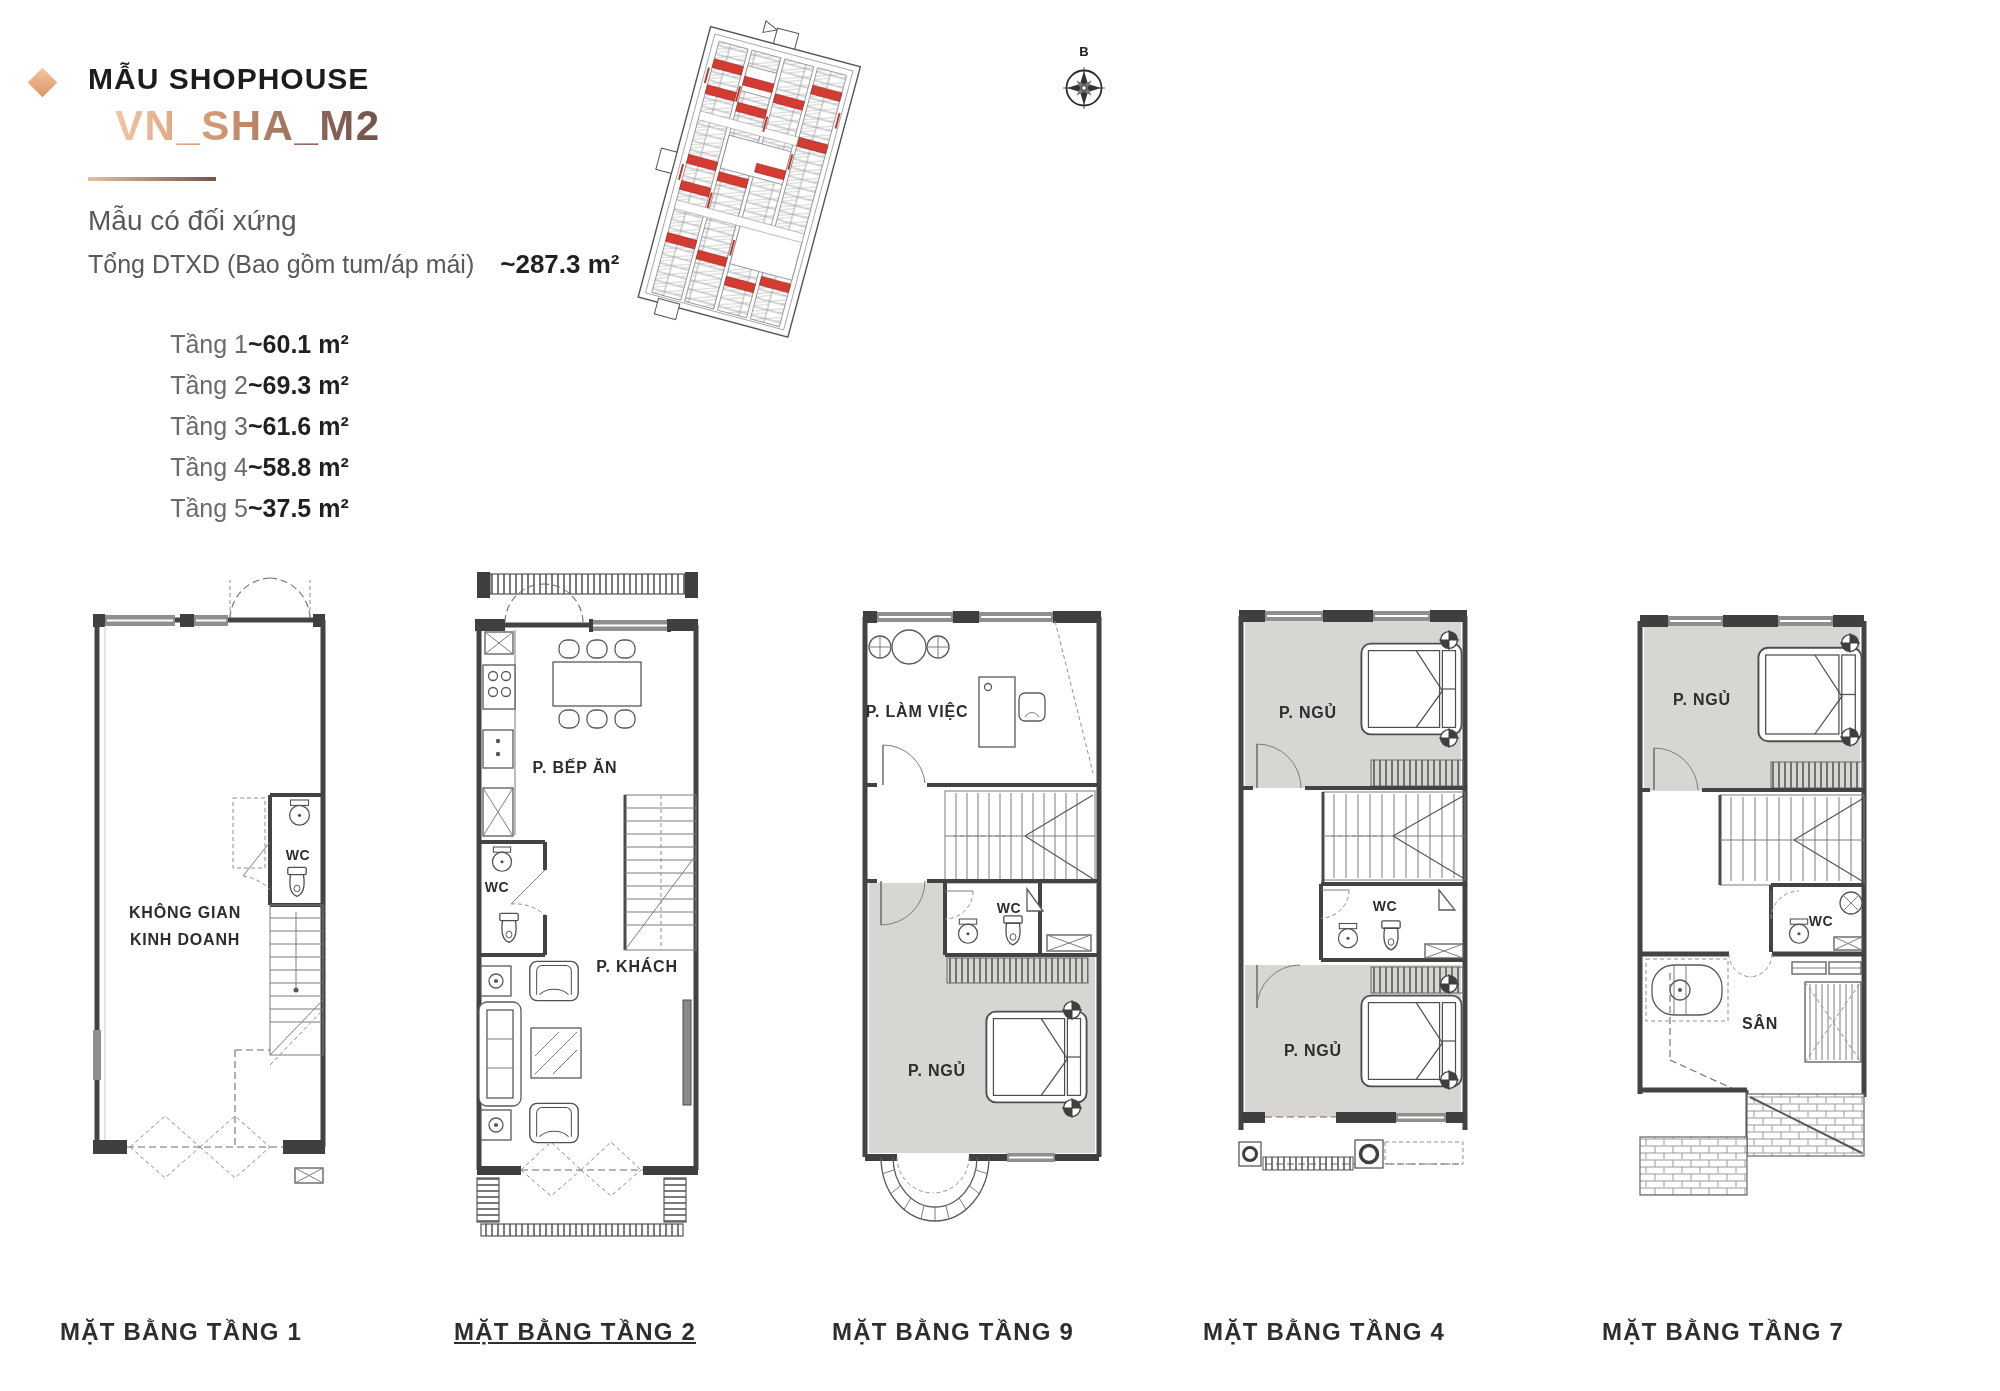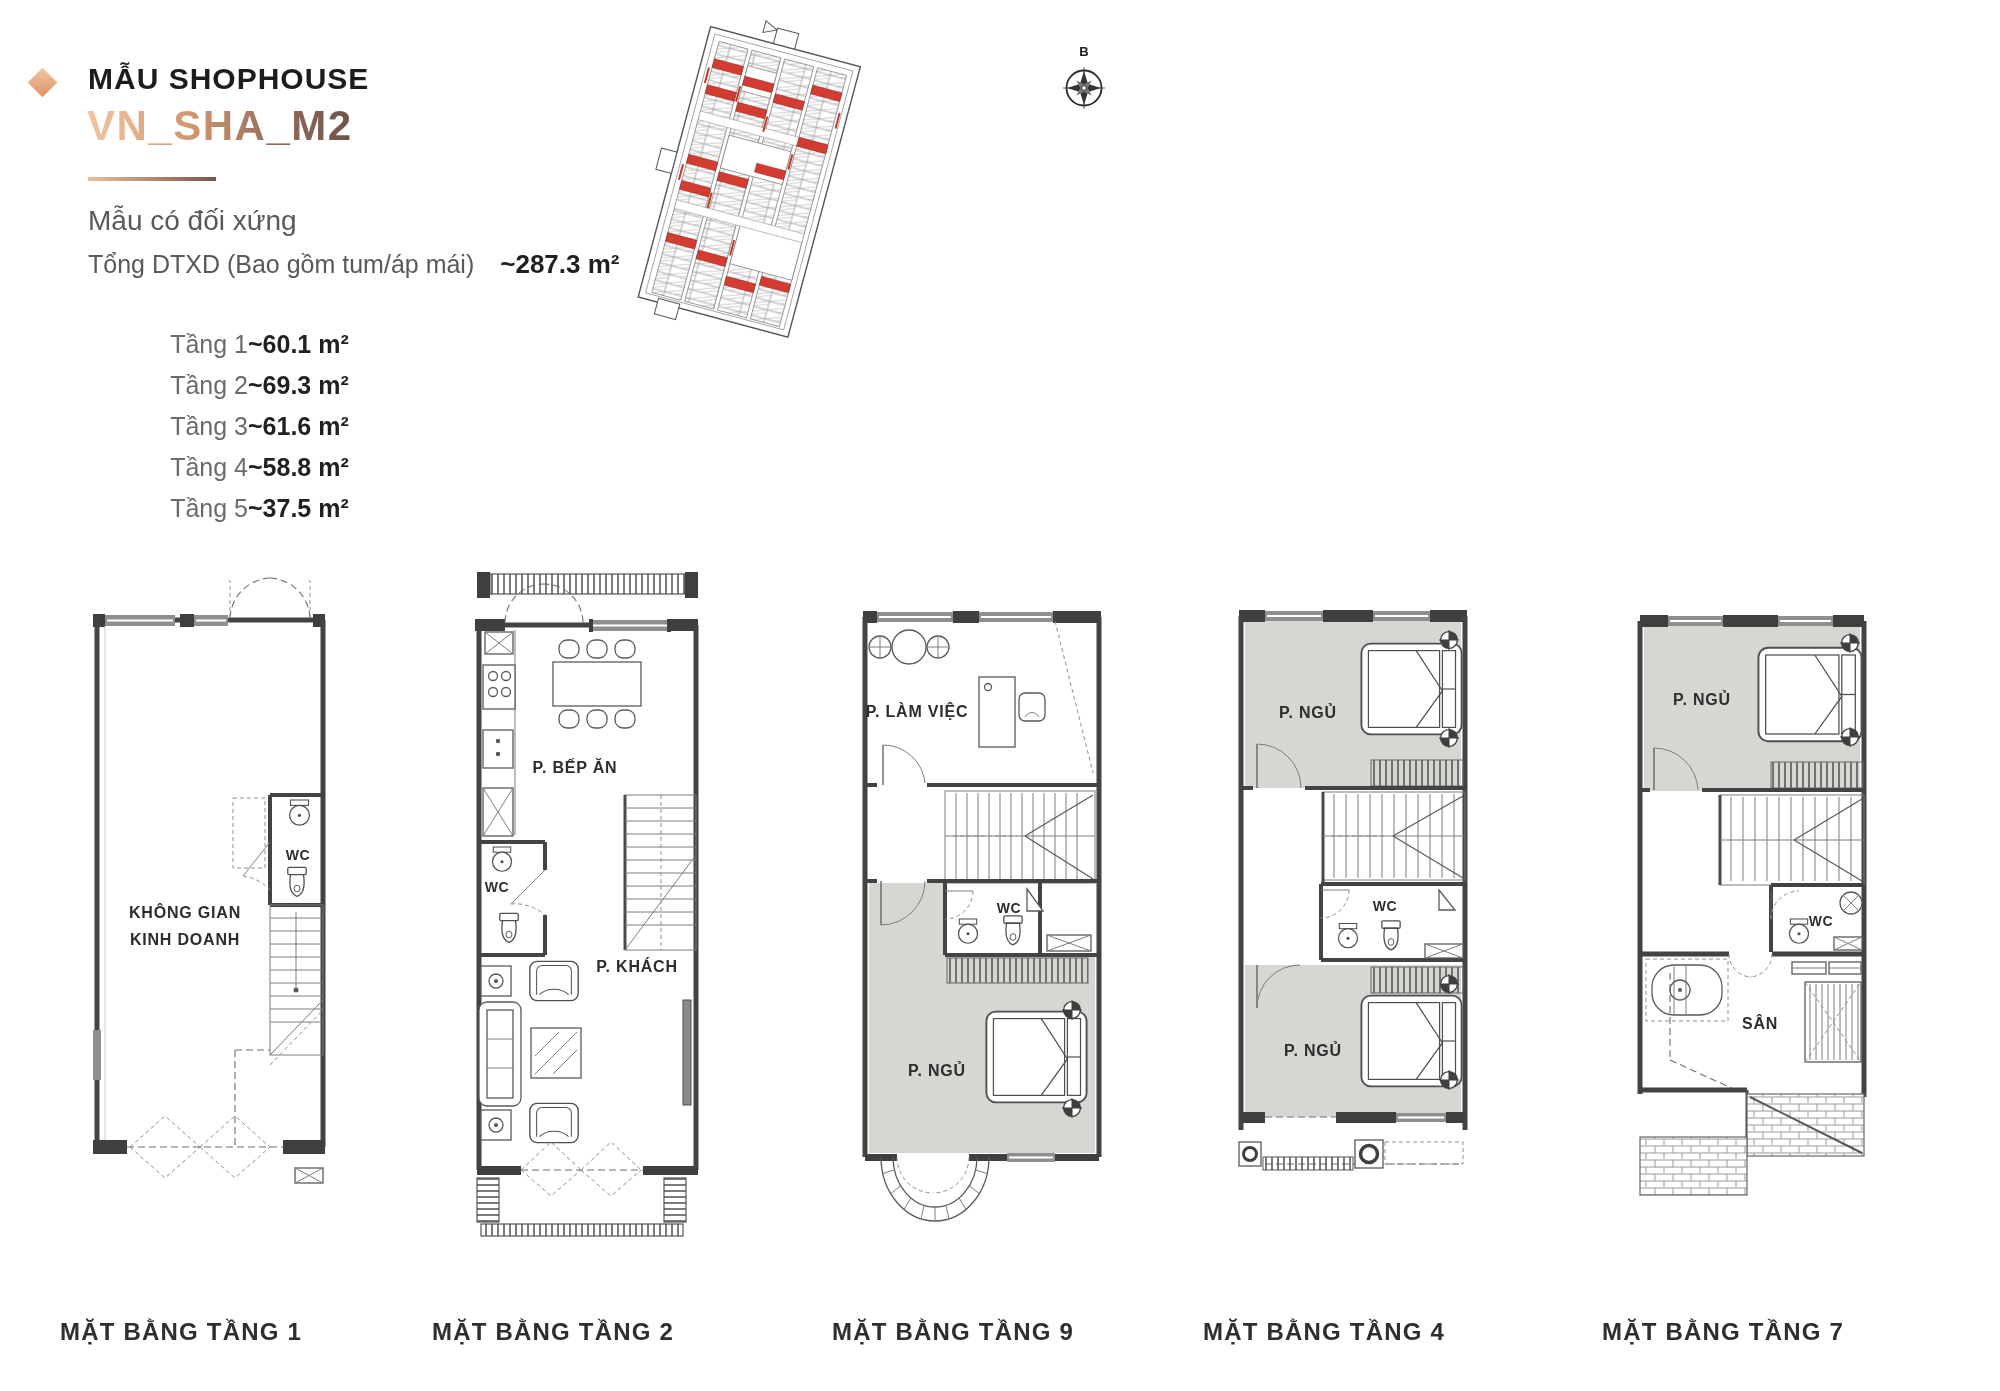--- a/index.html
+++ b/index.html
@@ -4,21 +4,21 @@
 <style>
   html,body{margin:0;padding:0;background:#ffffff;}
   .sheet{position:relative;width:2000px;height:1391px;background:#fff;overflow:hidden;
          font-family:"Liberation Sans","DejaVu Sans",sans-serif;color:#231F20;}
   .abs{position:absolute;}
   
   .diamond{width:21px;height:21px;transform:rotate(45deg);background:linear-gradient(135deg,#f3c5a1,#dd9468);}
   .eyebrow{font-size:30px;font-weight:700;letter-spacing:1px;color:#1c1c1c;}
   .model{font-size:42px;font-weight:800;letter-spacing:1.5px;
          background:linear-gradient(90deg,#f2c6a2 0%,#cf9570 40%,#8d675a 75%,#6e5348 100%);
-         -webkit-background-clip:text;background-clip:text;color:#a9765c;-webkit-text-fill-color:transparent;}
+         -webkit-background-clip:text;background-clip:text;color:#a9765c;margin-left:28px;-webkit-text-fill-color:transparent;}
   .rule{width:128px;height:4px;background:linear-gradient(90deg,#ecbd97,#73564a);}
   .note{font-size:28px;color:#59595B;}
   .totrow{font-size:25px;color:#59595B;}
   .totval{font-size:26px;font-weight:700;color:#231F20;margin-left:26px;}
   .farow{position:absolute;left:88px;width:520px;font-size:25px;}
   .falab{display:inline-block;width:160px;color:#6b6b6d;text-align:right;}
   .faval{font-weight:700;color:#231F20;margin-top:20px;}
   .caption{position:absolute;top:1318px;width:300px;font-size:24px;
            font-weight:600;letter-spacing:1.2px;color:#2e2e2e;}
   
@@ -313,21 +313,21 @@
 
     <rect x="12" y="596" width="44" height="9" class="pier"></rect>
       <rect x="178" y="596" width="55" height="9" class="pier"></rect>
     <line x1="56" y1="600" x2="178" y2="600" class="dash"></line>
     <path class="dash2" d="M56,600 L86,572 L116,600 M116,600 L146,572 L176,600"></path>
     <path class="dash2" d="M56,600 L86,626 L116,600 M116,600 L146,626 L176,600"></path>
     <rect x="12" y="608" width="22" height="44" fill="url(#railH)" stroke="#555" stroke-width="1.2"></rect>
     <rect x="199" y="608" width="22" height="44" fill="url(#railH)" stroke="#555" stroke-width="1.2"></rect>
     <rect x="16" y="654" width="202" height="12" fill="url(#rail)" stroke="#555" stroke-width="1.2"></rect>
   </svg>
-  <div class="caption" style="left:432px;">MẶT BẰNG TẦNG 2</div>
+  <div class="caption" style="left:454px;text-decoration:underline;">MẶT BẰNG TẦNG 2</div>
 
   <svg class="abs" style="left:857px;top:605px;" width="250" height="625">
     <path class="gray" d="M12,278 L88,278 L88,350 L238,350 L238,548 L12,548 Z"></path>
     <line x1="8" y1="12" x2="244" y2="12" class="w5"></line>
     <rect x="6" y="6" width="14" height="12" class="pier"></rect>
       <rect x="96" y="6" width="26" height="12" class="pier"></rect>
       <rect x="196" y="6" width="48" height="12" class="pier"></rect>
     <rect x="20" y="7" width="76" height="10" class="sill"></rect>
       <line x1="22" y1="12" x2="94" y2="12" stroke="#fff" stroke-width="2"></line>
     <rect x="122" y="7" width="74" height="10" class="sill"></rect>

